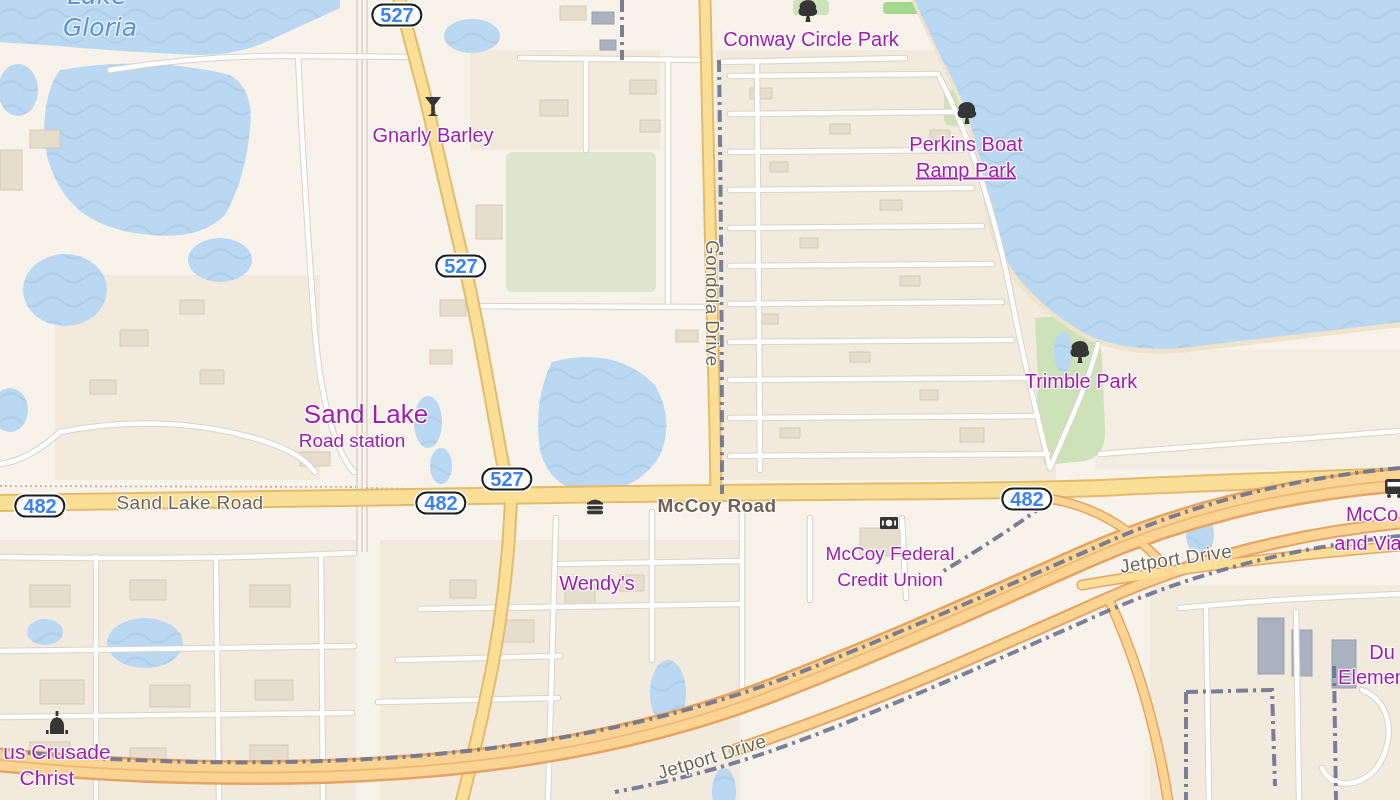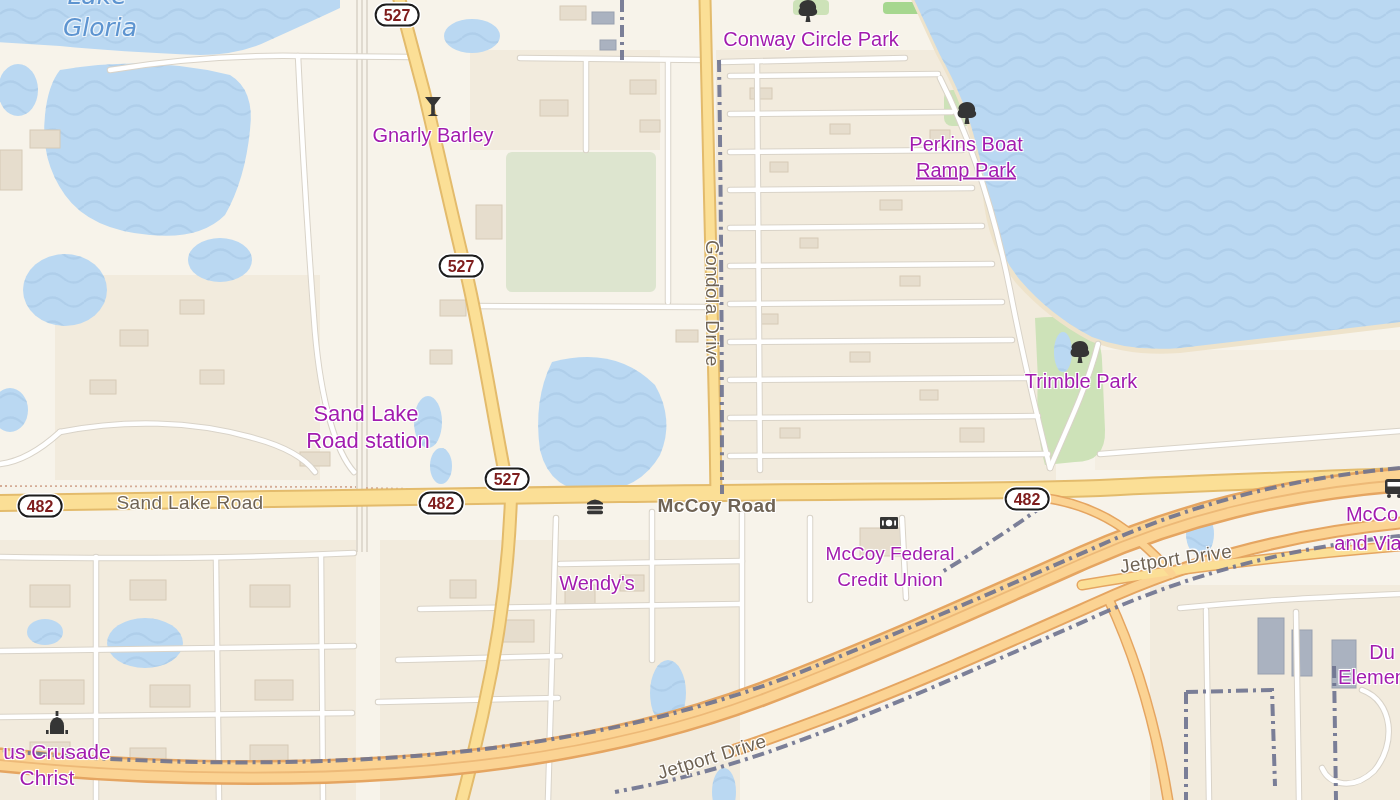--- a/index.html
+++ b/index.html
@@ -7,21 +7,21 @@
        font-family:"Liberation Sans",sans-serif;}
   .map svg{position:absolute;left:0;top:0;}
   .lbl{position:absolute;transform:translate(-50%,-50%);white-space:nowrap;
        font-size:20px;color:#a21caf;text-align:center;line-height:1.25;
        text-shadow:-1px -1px 0 #fff,1px -1px 0 #fff,-1px 1px 0 #fff,1px 1px 0 #fff,0 0 3px #fff;}
   .road-lbl{color:#6f6354;font-size:19px;letter-spacing:.4px;}
   .water-lbl{color:#5d94d0;font-style:italic;font-size:25px;font-family:"DejaVu Sans",sans-serif;
        text-shadow:-1px -1px 0 #eaf3fb,1px -1px 0 #eaf3fb,-1px 1px 0 #eaf3fb,1px 1px 0 #eaf3fb,0 0 3px #eaf3fb;}
   .vert{writing-mode:vertical-rl;transform:translate(-50%,0);}
   .shield{position:absolute;transform:translate(-50%,-50%);background:#fff;border:2px solid #1d1d1d;
-       border-radius:12px;padding:0 7px;font-weight:bold;font-size:16px;color:#7f1d1d;line-height:19px;
+       border-radius:12px;padding:0 7px;font-weight:bold;font-size:20px;color:#3b82f6;line-height:19px;
        box-shadow:0 0 0 1.5px #fff;}
 </style>
 </head>
 <body>
 
 <div class="map">
 <svg width="1400" height="800" viewBox="0 0 1400 800">
   <defs>
     <pattern id="waves" width="42" height="24" patternUnits="userSpaceOnUse">
       <path d="M0,14 q10.5,-9 21,0 t21,0" stroke="#a6c6e4" stroke-width="2.2" fill="none" opacity="0.55"></path>
@@ -293,22 +293,22 @@
 </svg>
 
 <div class="lbl water-lbl" style="left:97px;top:-4px;">Lake</div>
 <div class="lbl water-lbl" style="left:100px;top:28px;">Gloria</div>
 
 <div class="lbl" style="left:811px;top:39px;">Conway Circle Park</div>
 <div class="lbl" style="left:966px;top:144px;">Perkins Boat</div>
 <div class="lbl" style="left:966px;top:170px;text-decoration:underline;">Ramp Park</div>
 <div class="lbl" style="left:1081px;top:381px;">Trimble Park</div>
 <div class="lbl" style="left:433px;top:135px;">Gnarly Barley</div>
-<div class="lbl" style="left:366px;top:414px;font-size:22px;">Sand Lake</div>
-<div class="lbl" style="left:368px;top:441px;font-size:22px;">Road station</div>
+<div class="lbl" style="left:366px;top:414px;font-size:26px;">Sand Lake</div>
+<div class="lbl" style="left:352px;top:441px;font-size:19px;">Road station</div>
 <div class="lbl" style="left:597px;top:538px;margin-top:45px;">Wendy's</div>
 <div class="lbl" style="left:890px;top:554px;font-size:19px;">McCoy Federal</div>
 <div class="lbl" style="left:890px;top:580px;font-size:19px;">Credit Union</div>
 <div class="lbl" style="left:57px;top:752px;font-size:21px;">us Crusade</div>
 <div class="lbl" style="left:47px;top:778px;font-size:21px;">Christ</div>
 <div class="lbl" style="left:1372px;top:514px;">McCo</div>
 <div class="lbl" style="left:1368px;top:543px;">and Via</div>
 <div class="lbl" style="left:1382px;top:652px;">Du</div>
 <div class="lbl" style="left:1372px;top:677px;">Elemen</div>
 

